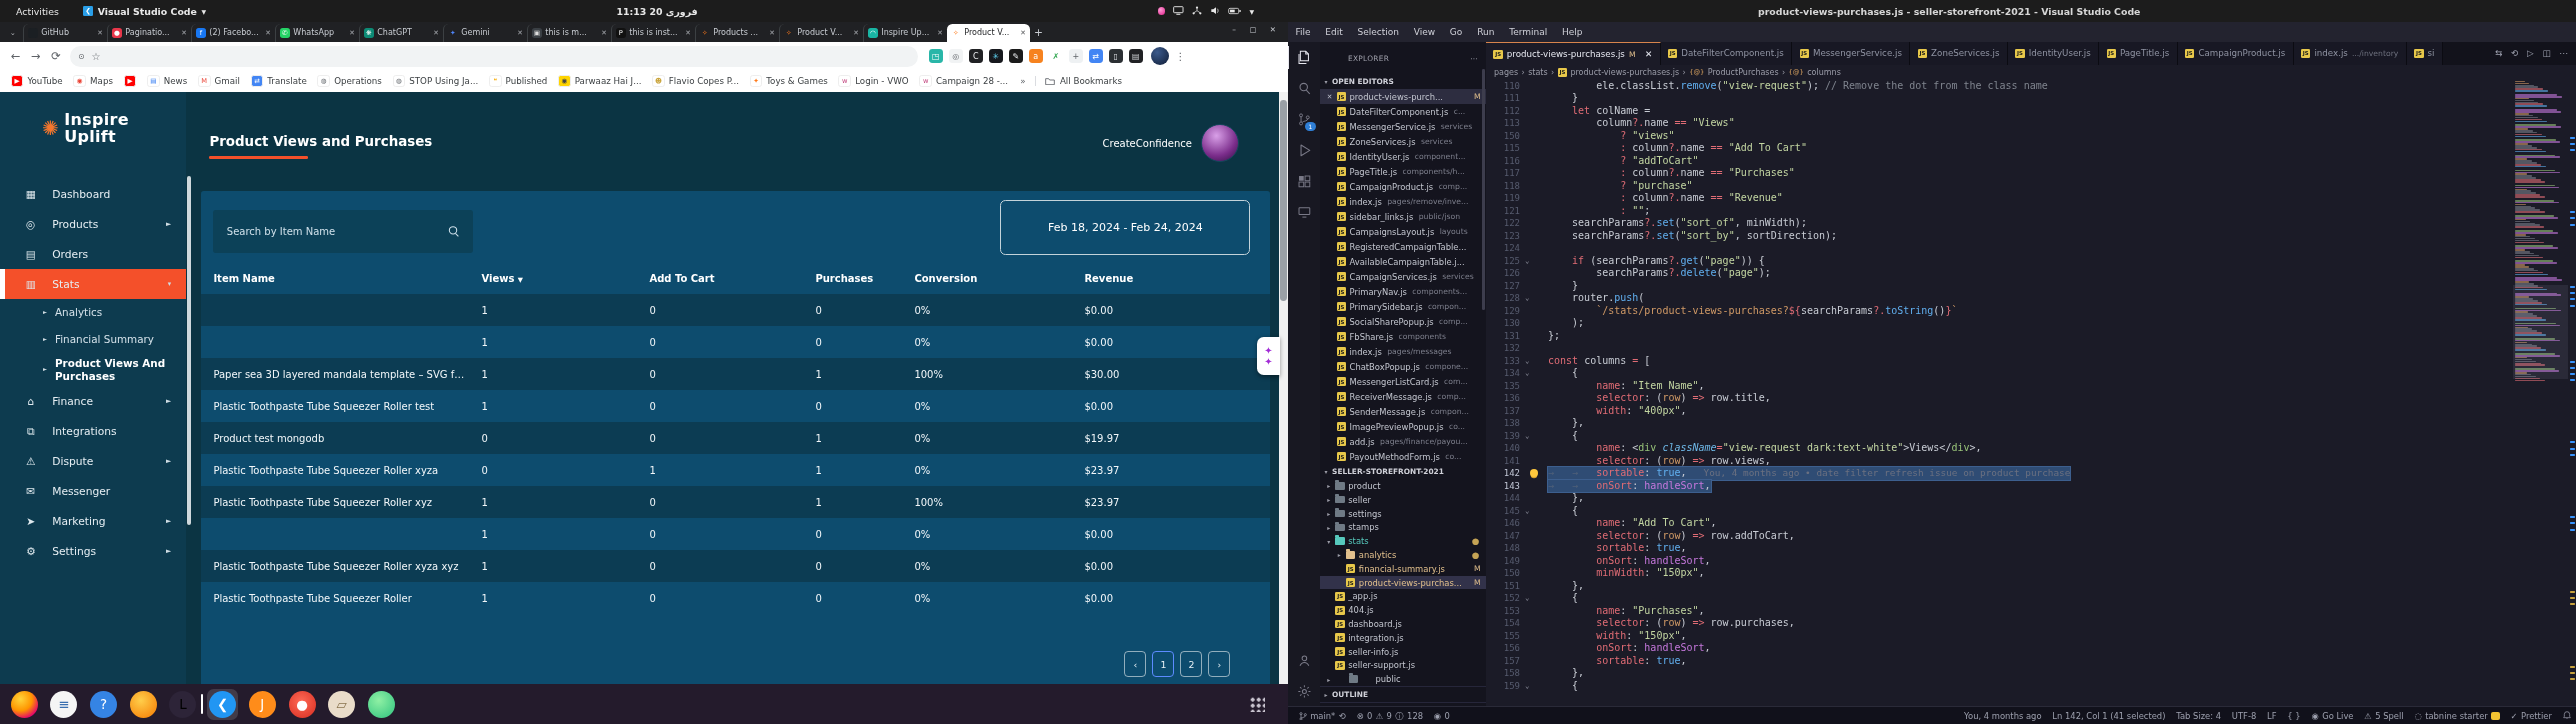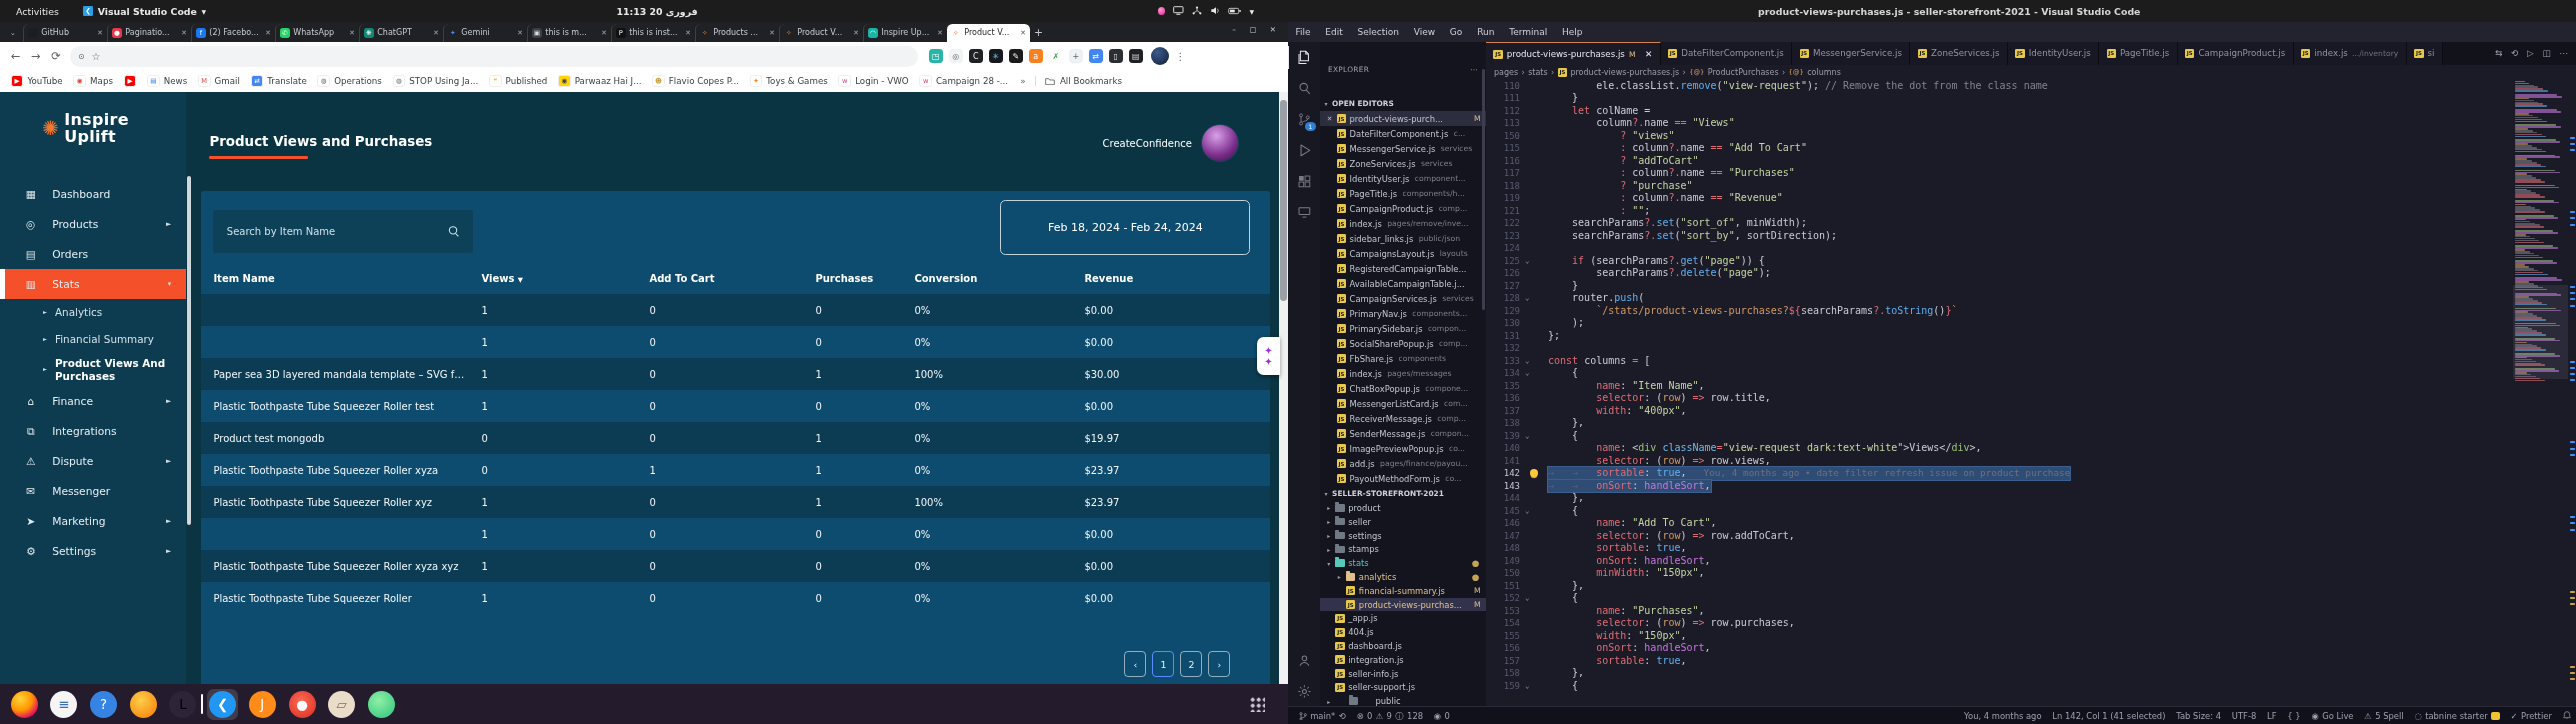--- a/index.html
+++ b/index.html
@@ -87,21 +87,21 @@
   .vscode{position:absolute;left:1288px;top:22px;width:1288px;height:702px;background:#1b1b27;font-size:8.7px;color:#c3c6cf;}
   .menubar{position:absolute;left:0;top:0;width:1288px;height:19.5px;background:#23232f;display:flex;align-items:center;color:#cfd0d8;font-size:9px;}
   .menu{padding:0 7.4px;text-align:center;}
   .actbar{position:absolute;left:0;top:19.5px;width:32px;height:665px;background:#181822;display:flex;flex-direction:column;align-items:center;}
   .act{width:32px;height:31px;display:flex;align-items:center;justify-content:center;color:#7a7a88;position:relative;}
   .act.on{color:#e7e7ef;}
   .act.on::before{content:"";position:absolute;left:0;top:4px;width:1.3px;height:23px;background:#e7e7ef;}
   .act .badge{position:absolute;right:4px;bottom:4px;min-width:8.7px;height:8.7px;border-radius:4.7px;background:#2f7fd6;color:#fff;font-size:6px;display:flex;align-items:center;justify-content:center;padding:0 1.3px;}
   .act-bottom{margin-top:auto;}
   .sidebar-vs{position:absolute;left:32px;top:19.5px;width:166px;height:665px;background:#14141e;overflow:hidden;}
-  .exp-head{height:23px;display:flex;align-items:center;justify-content:space-between;padding:16px 8px;font-size:7.4px;color:#9fa0ab;letter-spacing:0.3px;}
+  .exp-head{height:23px;display:flex;align-items:center;justify-content:space-between;padding:5px 8px;font-size:7.4px;color:#9fa0ab;letter-spacing:0.3px;margin-left:20px;}
   .sec-head{height:14.8px;display:flex;align-items:center;gap:2.7px;font-weight:bold;font-size:7.4px;color:#cfd0d8;padding-left:2.7px;}
   .oe-item{height:15px;display:flex;align-items:center;gap:3.4px;padding-left:6.7px;font-size:8.4px;color:#c3c6cf;white-space:nowrap;overflow:hidden;}
   .oe-item.on{background:#2d2d40;}
   .jsbadge{width:9.4px;height:8.7px;background:#e8c84a;color:#20201a;font-size:5.4px;font-weight:bold;display:inline-flex;align-items:center;justify-content:center;border-radius:1.3px;flex:none;}
   .oe-path{color:#7d7f8c;font-size:7.7px;margin-left:2px;}
   .mod{color:#e2c08d;margin-left:auto;margin-right:5.4px;font-size:7.7px;}
   .oe-close{font-size:6.7px;color:#b9bbc6;width:6.7px;flex:none;}
   .tree-item{height:13.8px;display:flex;align-items:center;gap:3.4px;font-size:8.4px;white-space:nowrap;overflow:hidden;}
   .tree-item.sel{background:#32324a;}
   .chev{width:6.7px;font-size:6px;color:#9a9ba6;text-align:center;flex:none;}
@@ -121,21 +121,21 @@
   .cl{position:relative;height:12.5px;line-height:12.5px;font-size:10px;}
   .gut{position:absolute;left:0;width:34px;text-align:right;color:#565b6e;font-size:9px;}
   .gut.on{color:#c2c7d6;}
   .fold{position:absolute;left:39px;color:#8a8d99;font-size:7.4px;}
   .cbody{position:absolute;left:62px;white-space:pre;}
   .cbody.sel{background:#2f4c74;outline:0.7px solid #3d5f8e;}
   .bulb{position:absolute;left:44px;top:2px;width:8px;height:8px;border-radius:50%;background:#ffc83d;box-shadow:0 2px 0 -0.7px #d8a32e;}
   .blame{color:#6b7080;font-family:"DejaVu Sans Mono",monospace;font-size:9.4px;margin-left:17px;}
   .tk-n{color:#c8ccd4}.tk-k{color:#e06c75}.tk-m{color:#c678dd}.tk-f{color:#61afef}
   .tk-s{color:#c3d6a2}.tk-o{color:#d19a66}.tk-b{color:#61afef}.tk-c{color:#7f848e}
-  .tk-j{color:#98c379}.tk-a{color:#6fb9e8;}.tk-p{color:#e06c75}.tk-w{color:#4f6078}
+  .tk-j{color:#98c379}.tk-a{color:#6fb9e8;font-style:italic}.tk-p{color:#e06c75}.tk-w{color:#4f6078}
   .minimap{position:absolute;right:10.7px;top:1.3px;width:50px;}
   .mm-row{height:1.6px;margin-bottom:0.3px;border-radius:0.7px;opacity:.6;}
   .mm-view{position:absolute;right:8px;width:55px;background:rgba(160,160,180,.12);}
   .ruler{position:absolute;right:0;top:0;width:8px;height:627px;}
   .mark{position:absolute;width:4.7px;height:2px;right:1.3px;border-radius:0.7px;}
   .statusbar{position:absolute;left:0;top:684px;width:1288px;height:18px;background:#11111b;border-top:0.7px solid #2a2a38;display:flex;align-items:center;color:#9da0ae;font-size:8.4px;}
   .sb-item{display:flex;align-items:center;gap:3.4px;padding:0 5.4px;white-space:nowrap;}
   .sb-right{margin-left:auto;display:flex;align-items:center;}
   .thumbchip{width:8.7px;height:8.7px;border-radius:2px;background:#f1c232;display:inline-block;}
   .glyph-check::before{content:"✓";}

